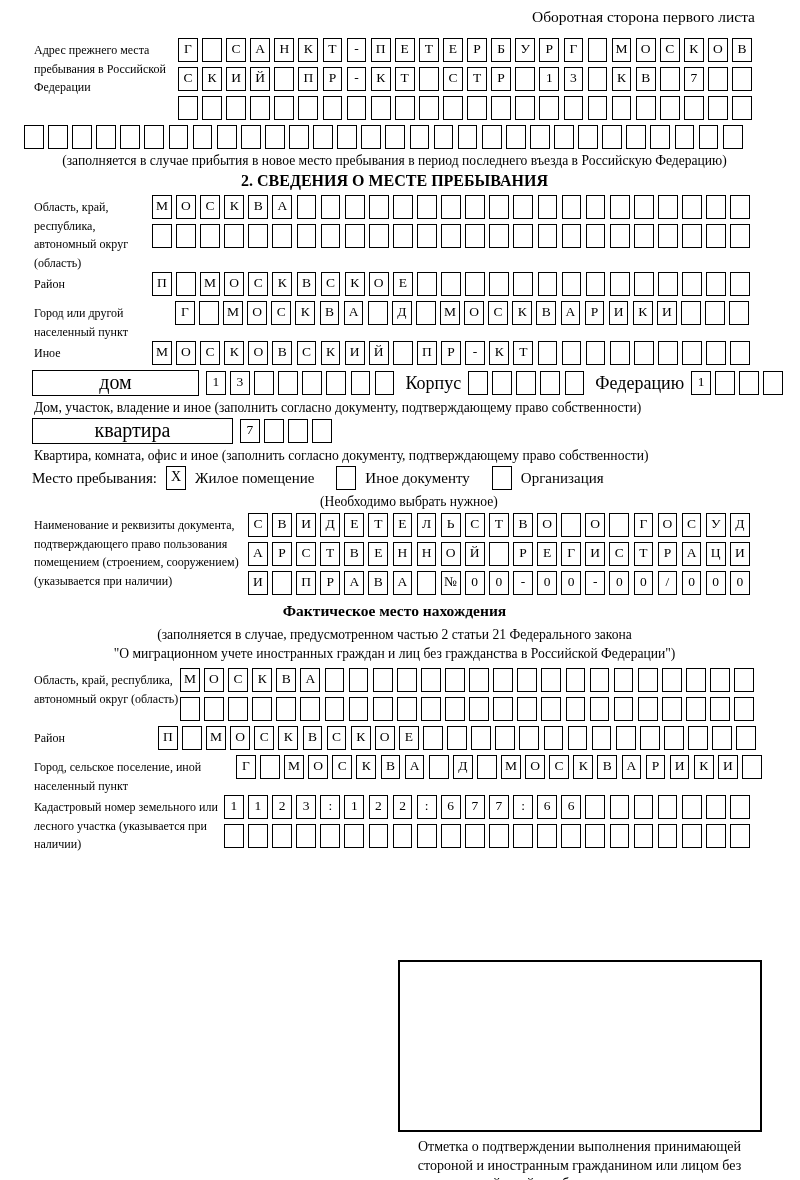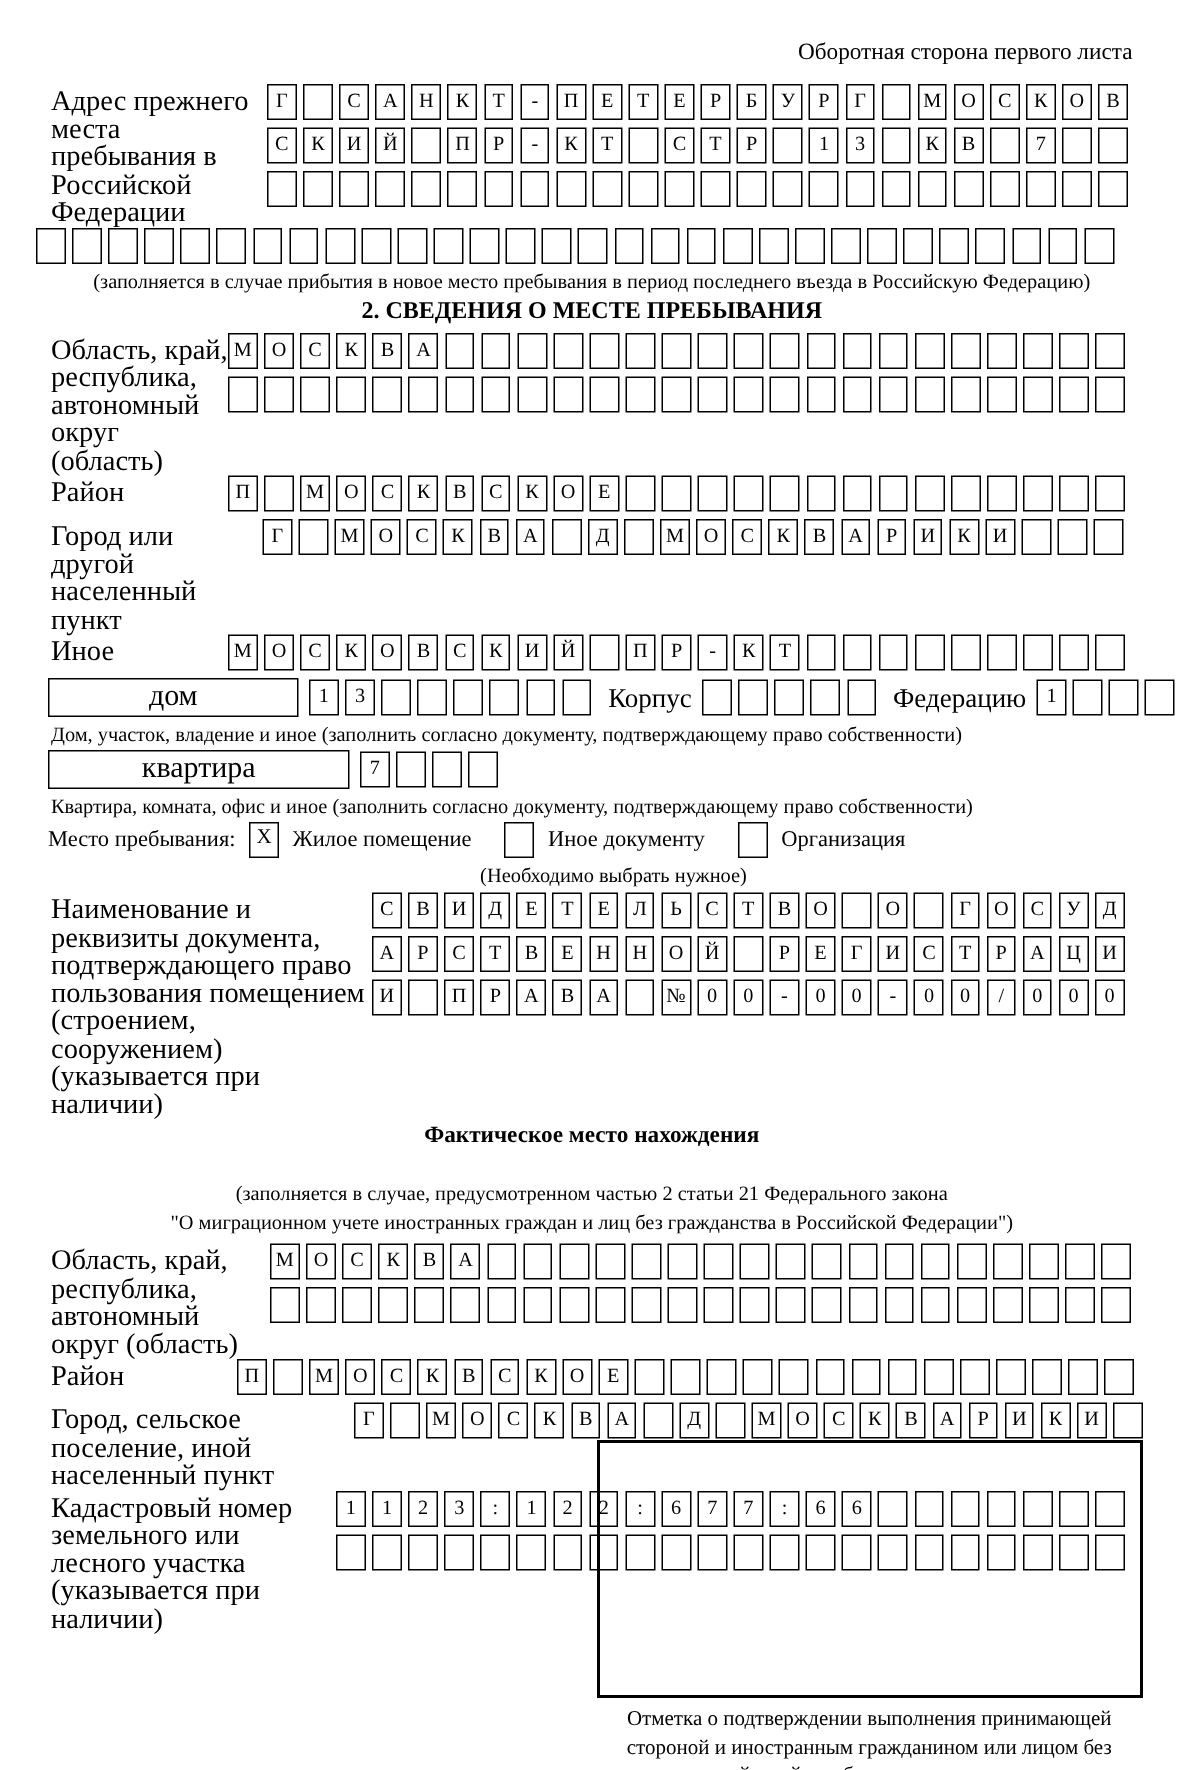--- a/index.html
+++ b/index.html
@@ -3,47 +3,47 @@
 <meta charset="utf-8">
 <style>
   * { margin:0; padding:0; box-sizing:border-box; }
   html,body { background:#fff; }
   body {
     width:800px; height:1180px;
     color:#000;
     font-family:"Liberation Serif","DejaVu Serif",serif;
     position:relative; overflow:hidden;
   }
-  .page { width:800px; height:1180px; padding:26px 45px 0 34px; position:relative; }
+  .page { width:800px; height:1180px; padding:8px 45px 0 34px; position:relative; }
 
   .title-right { text-align:right; font-size:15.5px; margin-bottom:12px; }
 
   .group { display:flex; align-items:flex-start; }
-  .glabel { font-size:19px; line-height:18.5px; padding-top:3px; flex:0 0 auto; }
+  .glabel { font-size:12px; line-height:18.5px; padding-top:3px; flex:0 0 auto; }
   .w144{width:144px}.w118{width:118px}.w141{width:141px}.w214{width:214px}
   .w146{width:146px}.w124{width:124px}.w202{width:202px}.w190{width:190px}
   .rows { flex:1 1 auto; }
 
   .cells { display:flex; gap:4.3px; flex-wrap:nowrap; }
   .brow { margin-bottom:5px; }
   .cell {
     flex:0 0 19.8px; width:19.8px; height:24px;
     border:1.6px solid #000;
     font-size:13.5px; line-height:20px; text-align:center;
     overflow:hidden;
   }
   .outd { margin-left:-10px; margin-bottom:3px; }
 
   .note { font-size:13.6px; line-height:17px; margin-bottom:2px; }
   .center { text-align:center; }
   .mbs { margin-bottom:3px; }
   .mbm { margin-bottom:6px; }
 
   .sec-title { text-align:center; font-weight:bold; font-size:16px; margin:3px 0 5px 0; }
-  .fact-title { text-align:center; font-weight:bold; font-size:15.5px; margin:2px 0 21px 0; }
+  .fact-title { text-align:center; font-weight:bold; font-size:15.5px; margin:2px 0 6px 0; }
 
   .domrow { display:flex; align-items:center; margin-bottom:3px; margin-left:-2px; }
   .widebox {
     height:26px; border:1.6px solid #000;
     text-align:center; font-size:20px; line-height:23px;
     margin-right:7px; flex:0 0 auto;
   }
   .wb167{width:167px}.wb201{width:201px}
   .inline-label { font-size:18px; margin:0 7px 0 11px; white-space:nowrap; }
 

